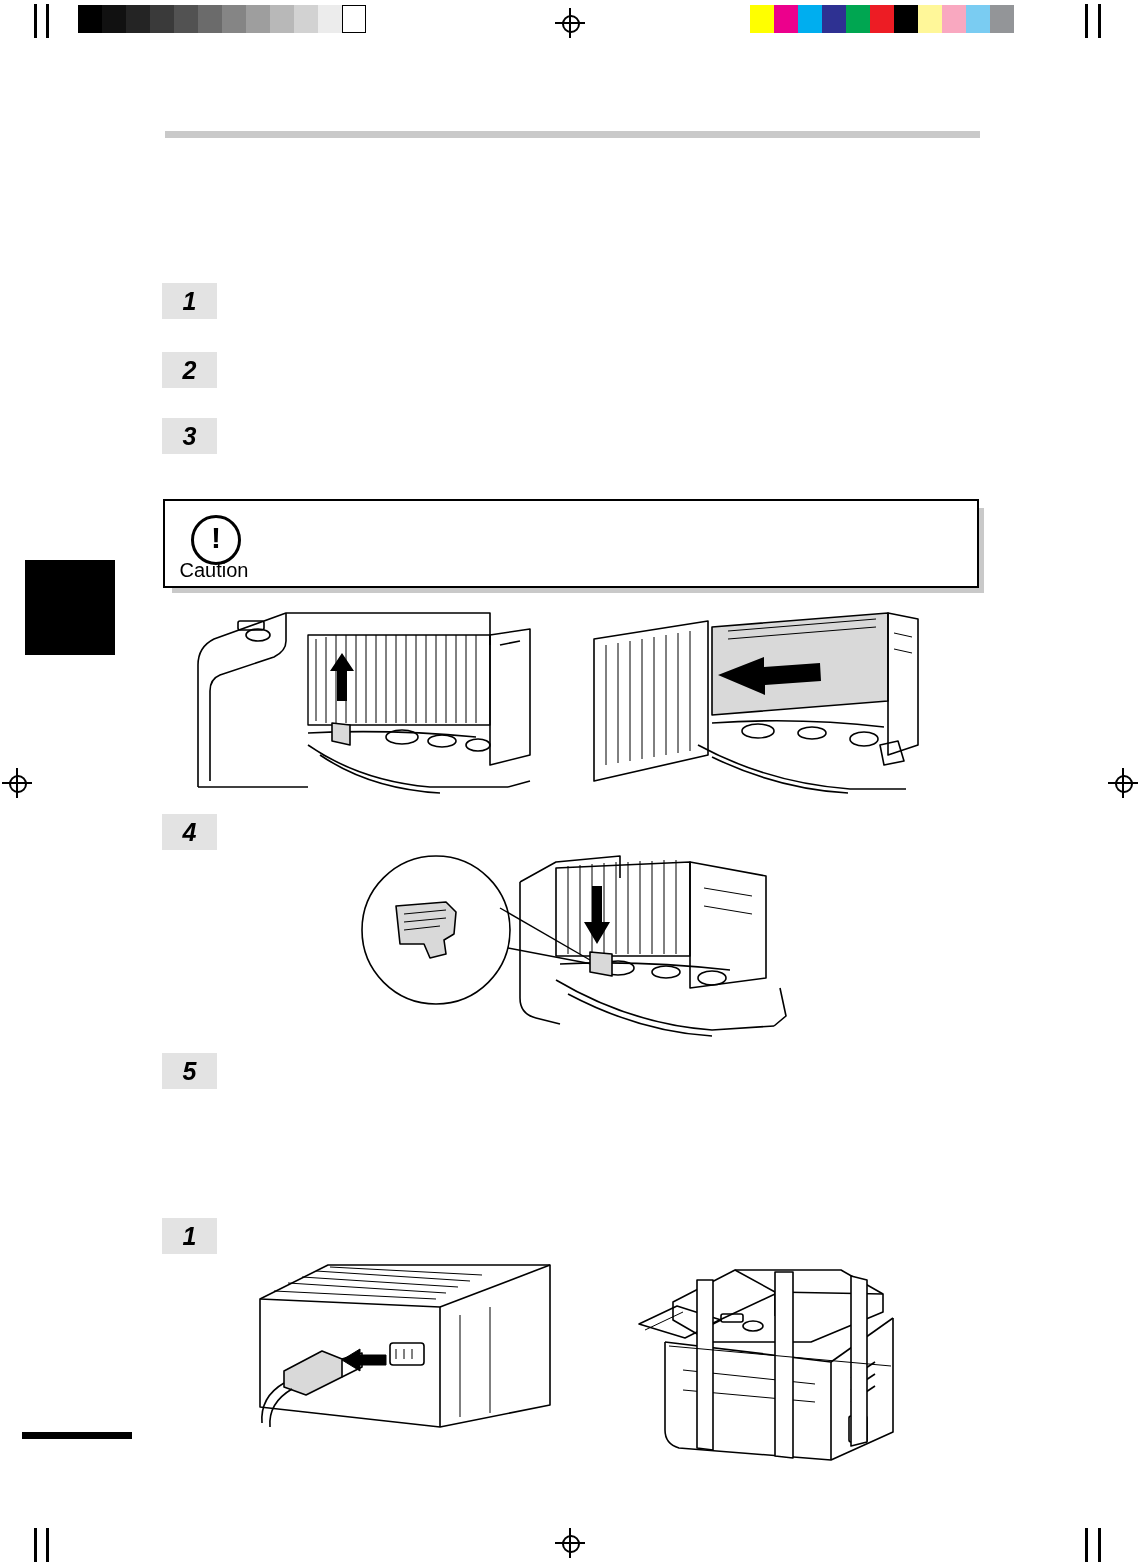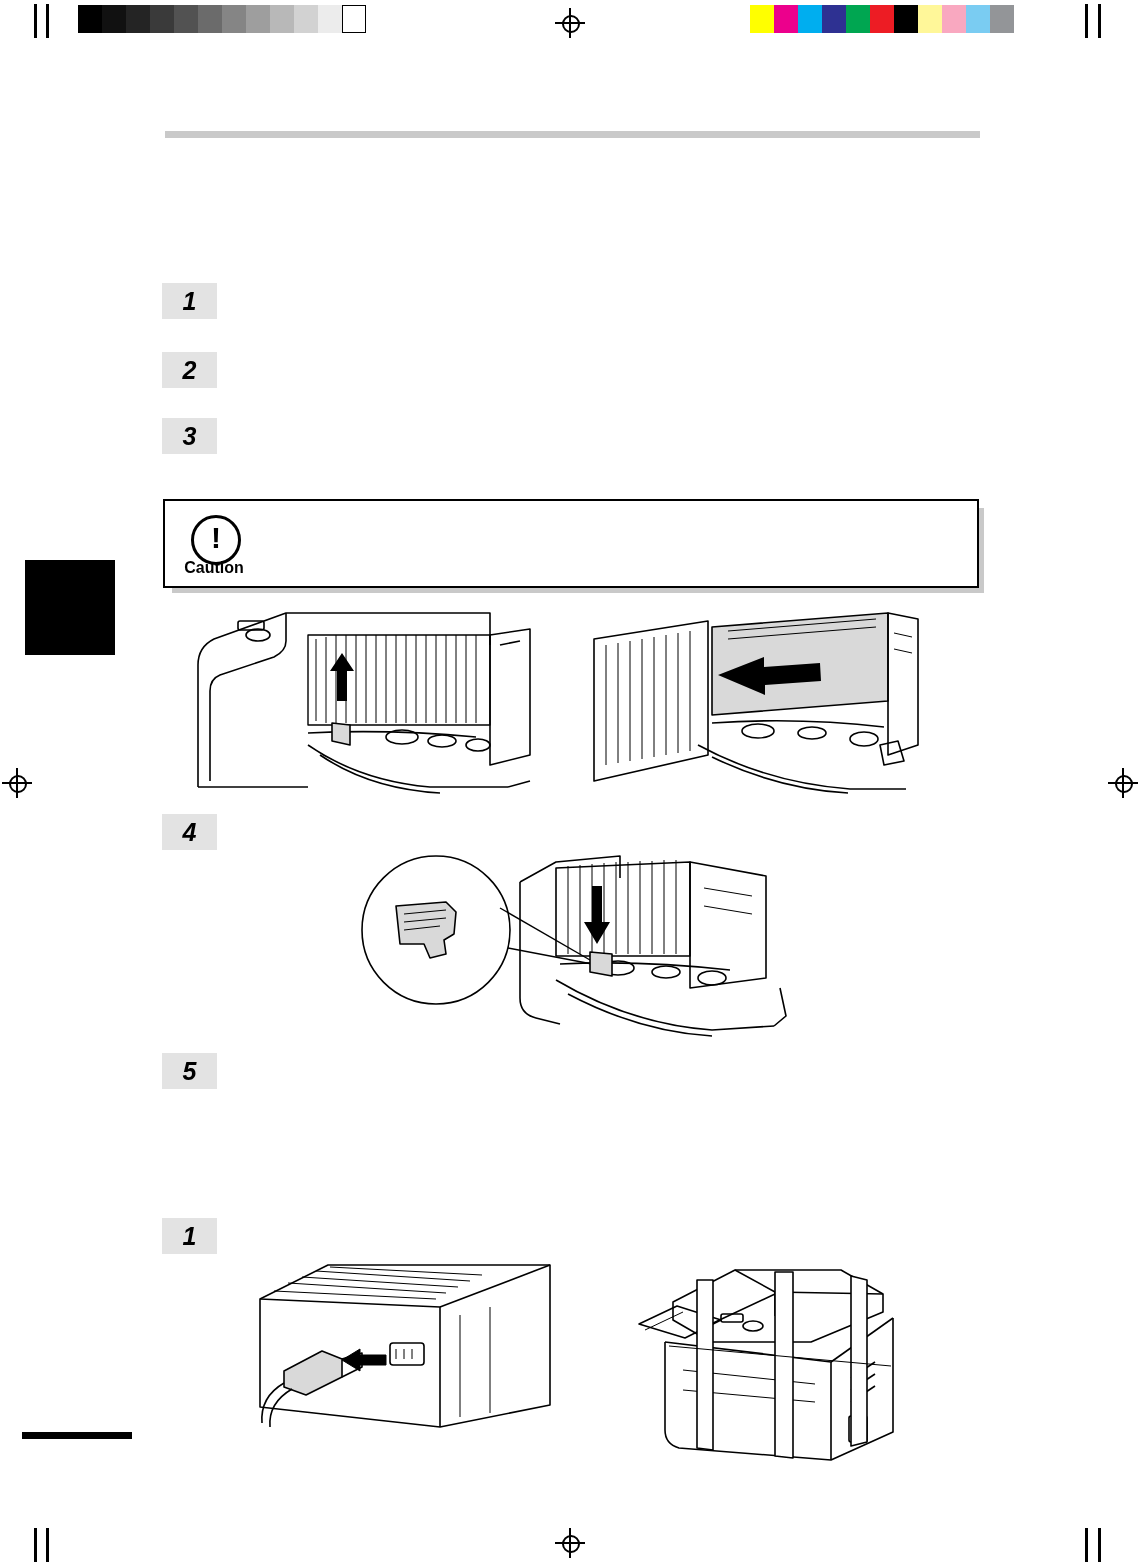--- a/index.html
+++ b/index.html
@@ -22,21 +22,21 @@
   .bottom-bar{position:absolute;left:22px;top:1432px;width:110px;height:7px;background:#000;}
 
   .step{position:absolute;width:55px;height:36px;background:#e3e3e3;
         display:flex;align-items:center;justify-content:center;
         font-style:italic;font-weight:bold;font-size:25px;color:#000;}
 
   .caution-shadow{position:absolute;background:#c9c9c9;}
   .caution-box{position:absolute;border:2px solid #000;background:#fff;}
   .caution-icon{position:absolute;left:26px;top:14px;width:44px;height:44px;border:3px solid #000;border-radius:50%;}
   .caution-icon span{position:absolute;left:0;right:0;top:4px;text-align:center;font-size:30px;font-weight:bold;line-height:32px;}
-  .caution-label{position:absolute;left:14px;top:58px;width:70px;text-align:center;font-size:16px;font-weight:bold;}
+  .caution-label{position:absolute;left:14px;top:58px;width:70px;text-align:center;font-size:20px;font-weight:normal;}
 
   .fig{position:absolute;}
   .fig svg{display:block;}
 </style>
 </head>
 <body>
 
 <div class="page">
 
   <div class="crop-corner" style="left:34px;top:4px;width:3px;height:34px;"></div>

